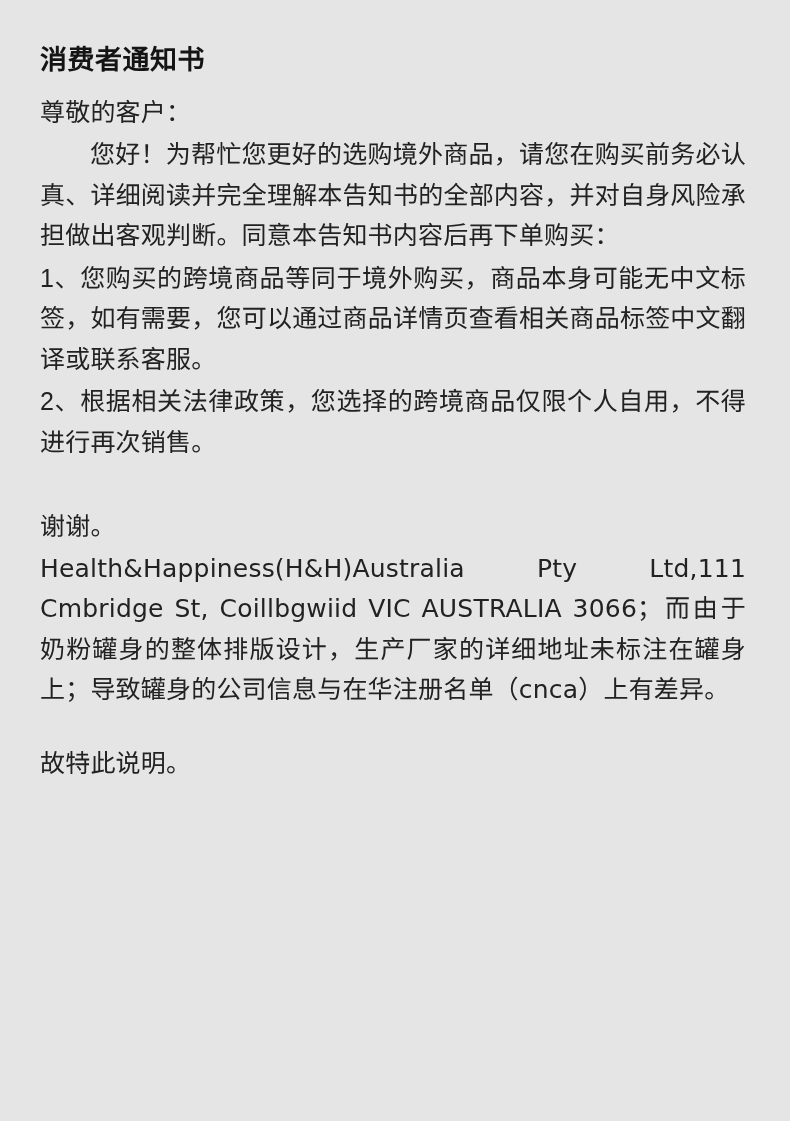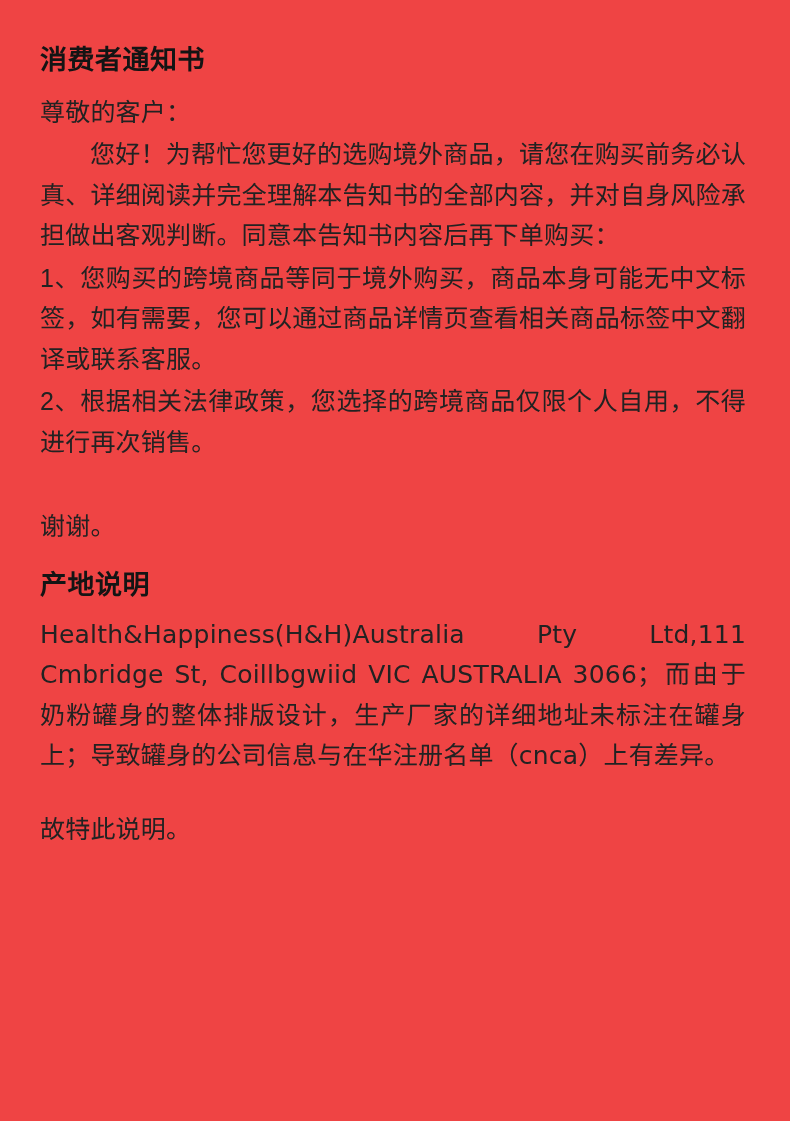--- a/index.html
+++ b/index.html
@@ -13,21 +13,21 @@
     min-height: 1121px;
     font-family: "Liberation Sans", "DejaVu Sans", sans-serif;
     color: #1b1b1b;
     -webkit-font-smoothing: antialiased;
   }
   .page {
     width: 790px;
     min-height: 1121px;
     box-sizing: border-box;
     padding: 40px 40px 20px 40px;
-    background: #ef4444;
+    background: #e5e5e5;
   }
   .doc-title {
     font-size: 27px;
     font-weight: bold;
     line-height: 1.25;
     margin: 4px 0 14px 0;
     letter-spacing: 0.5px;
     color: #141414;
   }
   .section-title {
@@ -76,21 +76,20 @@
 
   <p class="body-text">1、您购买的跨境商品等同于境外购买，商品本身可能无中文标签，如有需要，您可以通过商品详情页查看相关商品标签中文翻译或联系客服。</p>
 
   <p class="body-text">2、根据相关法律政策，您选择的跨境商品仅限个人自用，不得进行再次销售。</p>
 
 
   <div class="spacer-lg"></div>
 
   <p class="body-text right">谢谢。</p>
 
-  <h2 class="section-title">产地说明</h2>
 
 
   <p class="body-text latin">Health&amp;Happiness(H&amp;H)Australia Pty Ltd,111 Cmbridge St, Coillbgwiid VIC AUSTRALIA 3066；而由于奶粉罐身的整体排版设计，生产厂家的详细地址未标注在罐身上；导致罐身的公司信息与在华注册名单（cnca）上有差异。</p>
 
   <div class="spacer-md"></div>
 
   <p class="body-text right">故特此说明。</p>
 
 </div>
 

